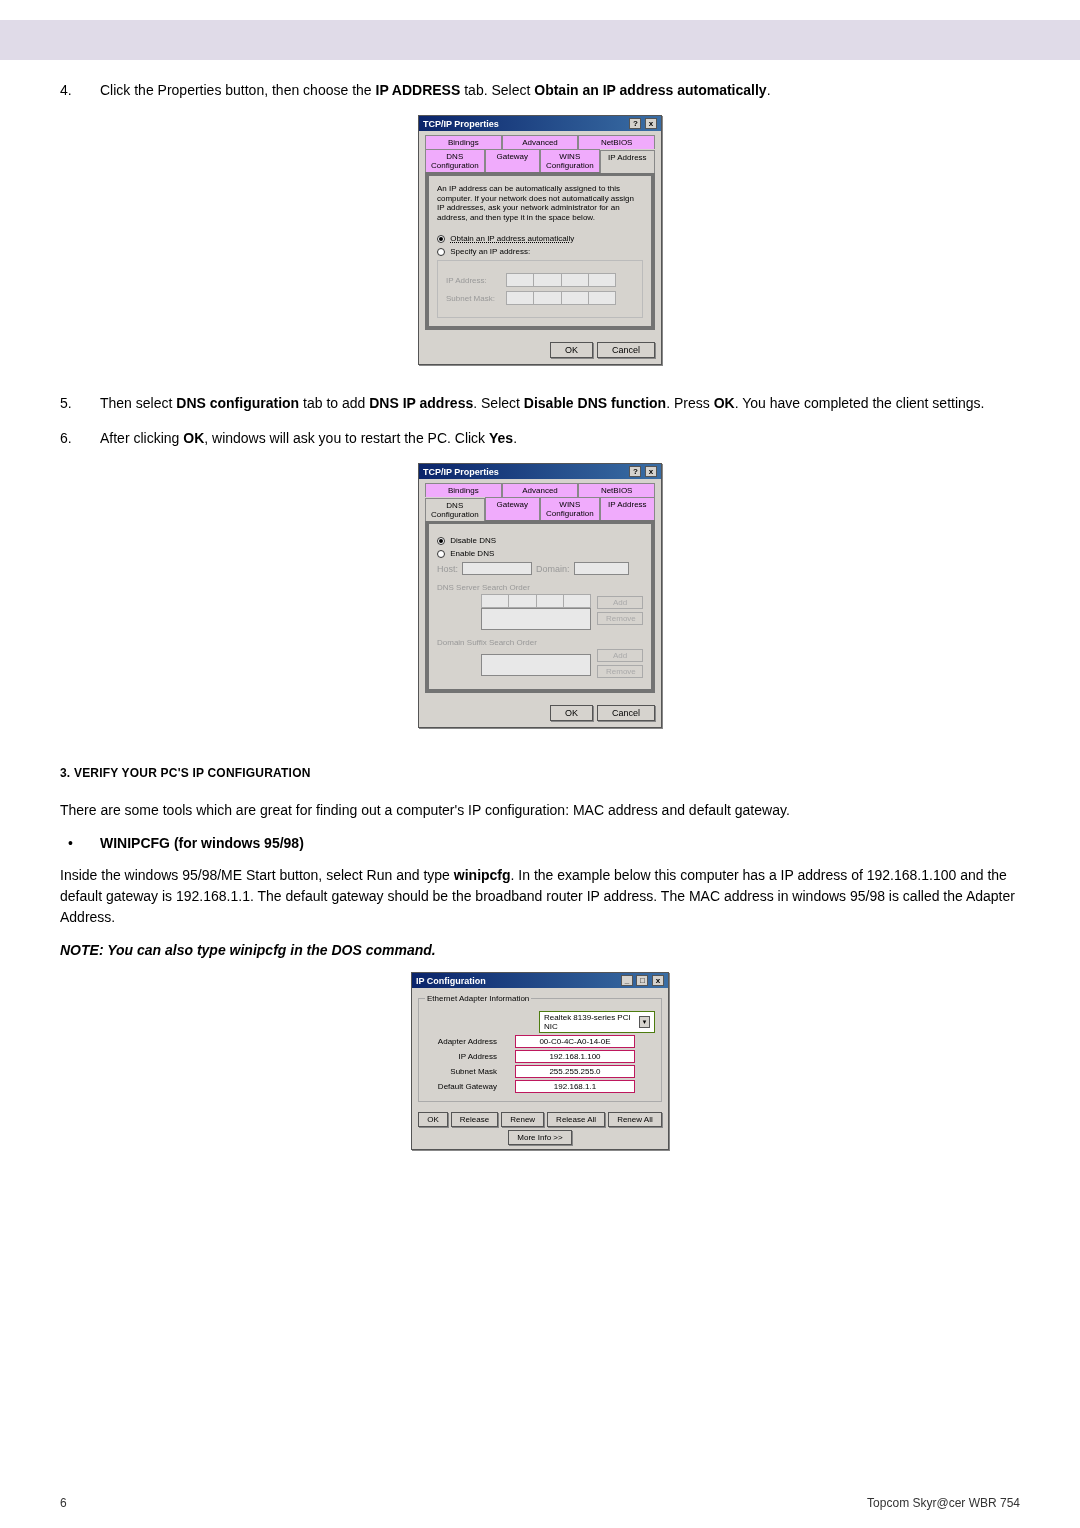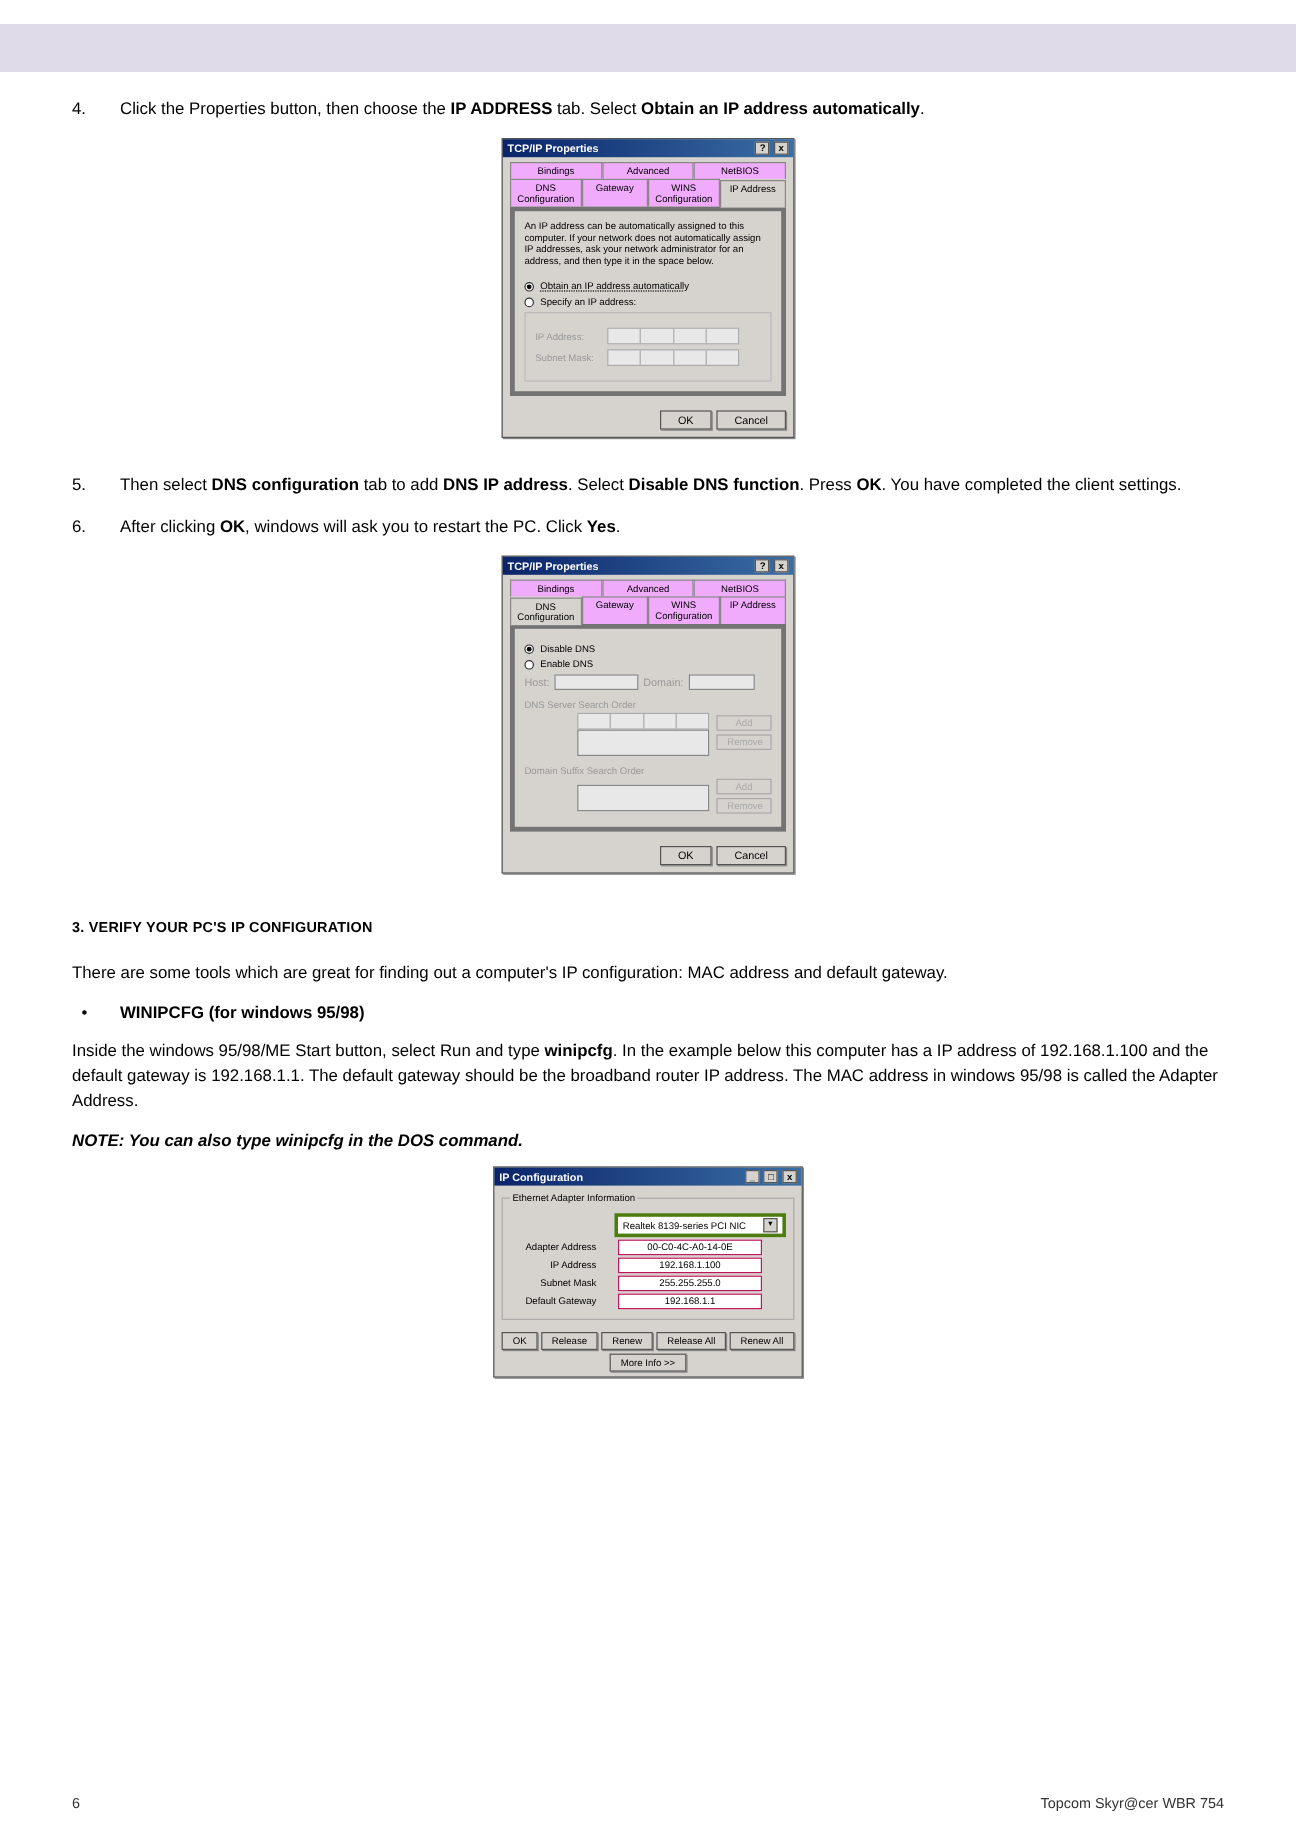--- a/index.html
+++ b/index.html
@@ -231,24 +231,24 @@
       padding-right: 18px;
     }
     .ipcfg-row .val {
       border: 1px solid #be185d;
       background: #fff;
       padding: 1px 4px;
       width: 120px;
       text-align: center;
     }
     .ipcfg-select {
-      border: 3px solid #4d7c0f;
+      border: 1px solid #4d7c0f;
       background: #fff;
       padding: 1px 4px;
-      width: 143px;
+      width: 116px;
       display: flex;
       justify-content: space-between;
       align-items: center;
     }
     .ipcfg-select .dd {
       width: 12px; height: 12px;
       background: #d6d3ce;
       border: 1px solid #555;
       text-align: center;
       font-size: 7px;

